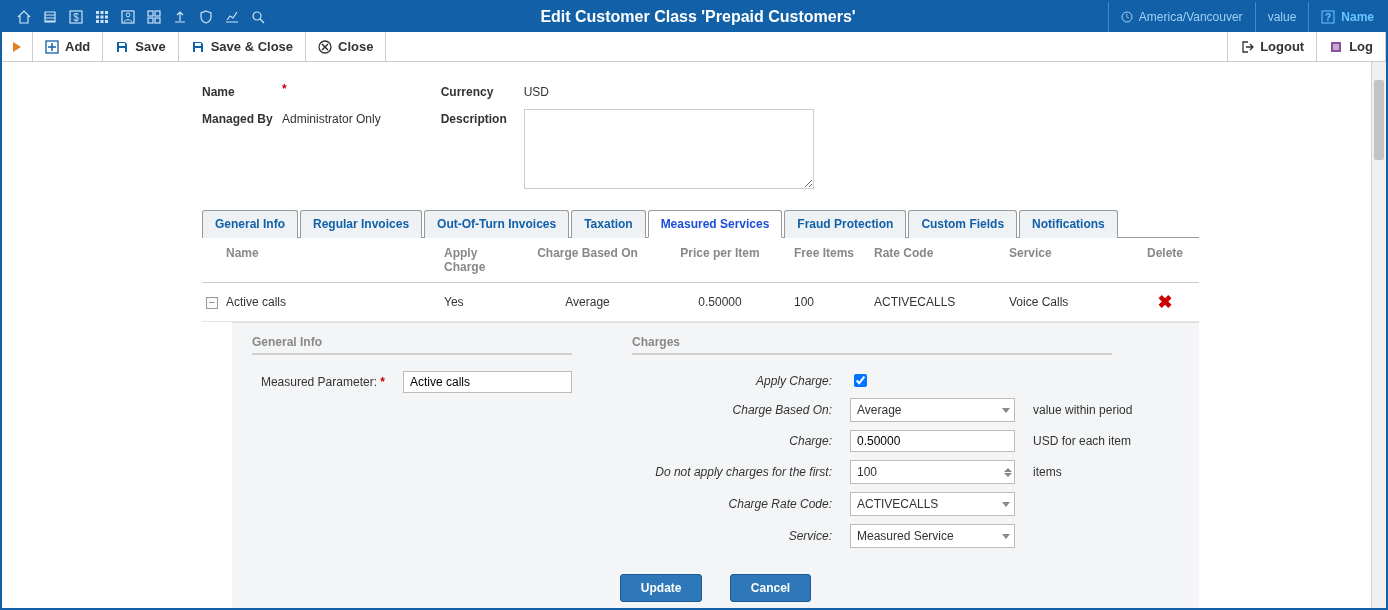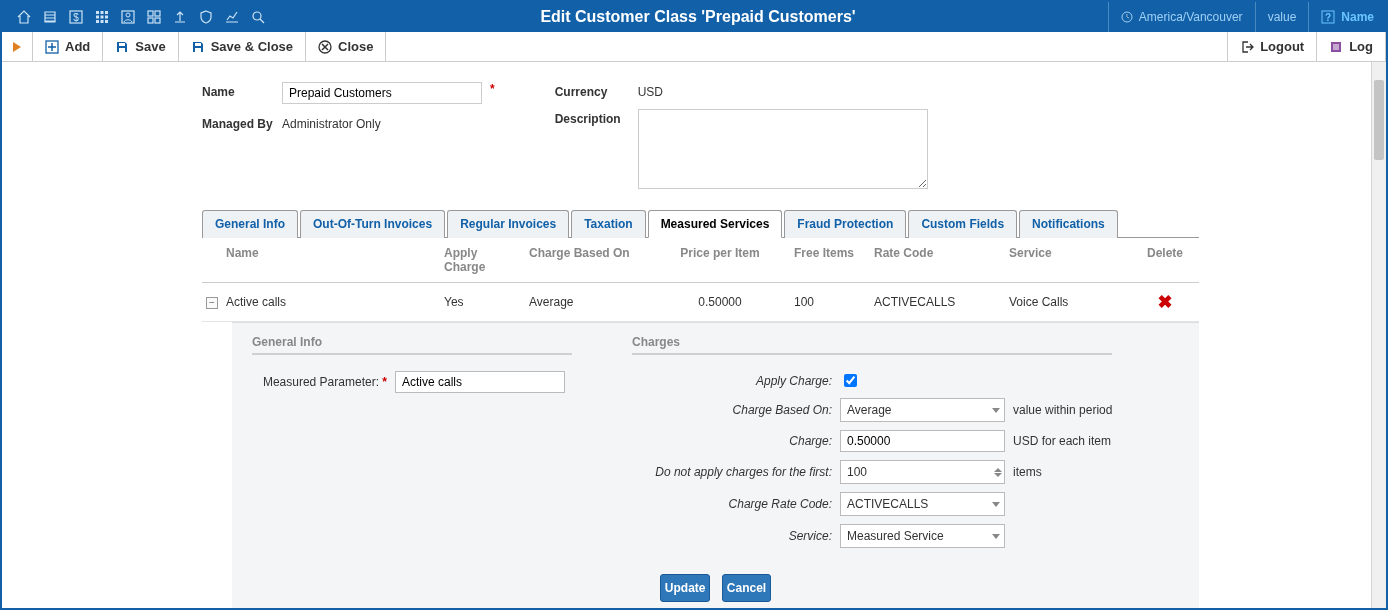--- a/index.html
+++ b/index.html
@@ -155,39 +155,39 @@
     border-radius: 3px 3px 0 0;
     color: #1160a8;
     font-weight: bold;
     font-size: 12px;
     cursor: pointer;
     position: relative;
     top: 1px;
   }
   .tab.active {
     background: #fff;
-    color: #000000;
+    color: #1d4ed8;
     border-bottom: 1px solid #fff;
   }
   .grid-header {
     display: flex;
     background: #fff;
     border-bottom: 1px solid #ccc;
     color: #888;
     font-weight: bold;
     font-size: 12px;
     padding: 8px 0 8px 0;
   }
   .grid-header .col, .grid-row .col {
     padding: 0 4px;
   }
   .c-exp { width: 20px; text-align:center; }
   .c-name { width: 218px; padding-left: 4px; }
   .c-apply { width: 85px; }
-  .c-basedon { width: 125px; }
+  .c-basedon { width: 125px; text-align: center; }
   .c-price { width: 140px; text-align: center; }
   .c-free { width: 80px; }
   .c-ratecode { width: 135px; }
   .c-service { width: 130px; }
   .c-delete { width: 60px; text-align: center; }
   .grid-row {
     display: flex;
     padding: 8px 0;
     border-bottom: 1px solid #e4e4e4;
     align-items: center;
@@ -218,21 +218,21 @@
     color: #888;
     font-weight: bold;
     border-bottom: 2px solid #d0d0d0;
     padding-bottom: 4px;
     margin-bottom: 16px;
   }
   .sp-row {
     display: flex;
     align-items: center;
     margin-bottom: 8px;
-    gap: 8px;
+    gap: 18px;
   }
   .sp-row .lbl { color: #333; text-align: right; }
   .sp-col.left .sp-row .lbl { width: 135px; }
   .sp-col.right .sp-row .lbl { width: 200px; font-style: italic; }
   .sp-row input[type=text] {
     height: 22px;
     border: 1px solid #bbb;
     padding: 2px 6px;
     font-family: inherit;
     font-size: 12px;
@@ -282,23 +282,23 @@
   .btn-row {
     text-align: center;
     margin-top: 18px;
   }
   .btn {
     display: inline-block;
     background: #2e77b8;
     border: 1px solid #1a5a96;
     color: #fff;
     font-weight: bold;
-    padding: 6px 4px;
+    padding: 6px 20px;
     border-radius: 3px;
-    margin: 0 4px;
+    margin: 0 12px;
     cursor: pointer;
   }
   .grid-area { margin-left: 200px; margin-right: 170px; }
   .ticon { cursor: pointer; }
 </style>
 </head>
 <body>
 
 <div class="outer-border">
   <div class="titlebar">
@@ -447,21 +447,20 @@
     </div>
   </div>
 
   <div class="content">
     <div class="content-inner">
 
       <div class="form-header">
         <div class="form-col">
           <div class="form-row">
             <div class="label">Name</div>
-            <input type="text" value="Prepaid Customers" style="">
             <span class="req">*</span>
           </div>
           <div class="form-row">
             <div class="label">Managed By</div>
             <div class="static-val">Administrator Only</div>
           </div>
         </div>
         <div class="form-col wide">
           <div class="form-row">
             <div class="label">Currency</div>
@@ -470,22 +469,22 @@
           <div class="form-row">
             <div class="label">Description</div>
             <textarea style=""></textarea>
           </div>
         </div>
       </div>
 
       <div class="tabs-wrap">
         <div class="tabs" id="tabs-container">
             <div class="tab">General Info</div>
+            <div class="tab">Regular Invoices</div>
             <div class="tab">Out-Of-Turn Invoices</div>
-            <div class="tab">Regular Invoices</div>
             <div class="tab">Taxation</div>
             <div class="tab active">Measured Services</div>
             <div class="tab">Fraud Protection</div>
             <div class="tab">Custom Fields</div>
             <div class="tab">Notifications</div>
           </div>
       </div>
 
       <div class="grid-area">
         <div class="grid-header">

